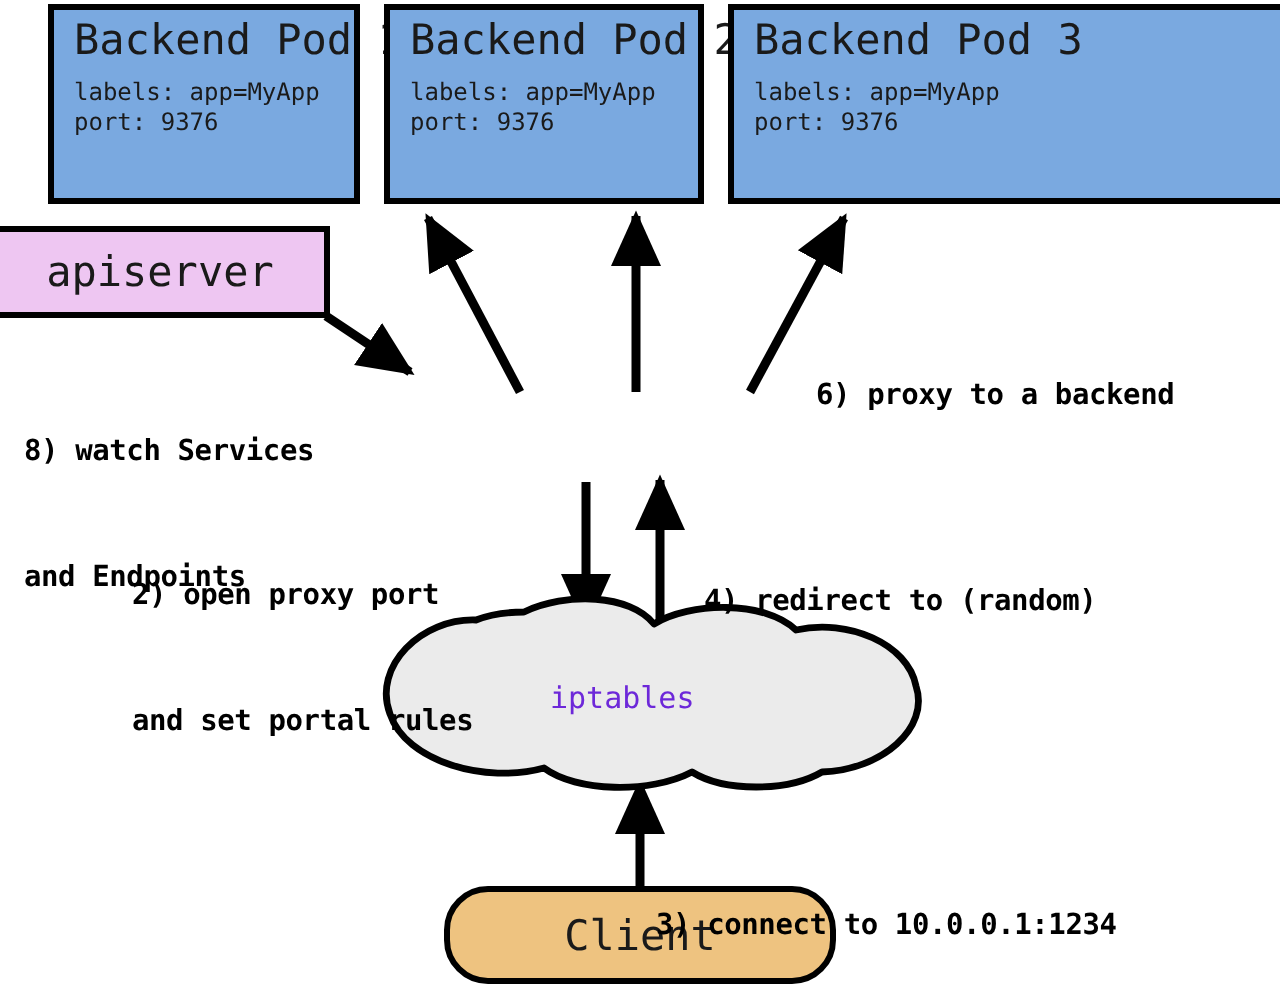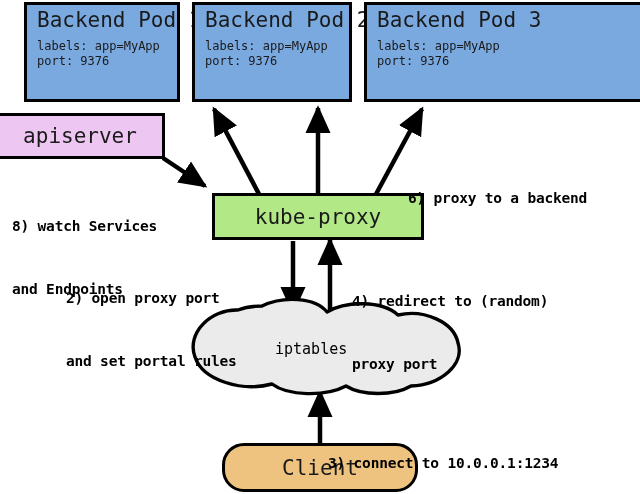--- a/index.html
+++ b/index.html
@@ -62,21 +62,21 @@
     font-weight: bold;
     color: #000000;
     line-height: 1.45;
     white-space: pre;
     letter-spacing: -0.2px;
   }
   .cloud-label {
     position: absolute;
     font-family: "DejaVu Sans Mono", monospace;
     font-size: 15px;
-    color: #000000;
+    color: #6d28d9;
     white-space: nowrap;
   }
 </style>
 </head>
 <body>
 
 <div id="canvas">
 
   <svg class="layer" viewBox="0 0 640 494">
     <defs>
@@ -128,23 +128,20 @@
   <div class="box pod-box" style="left:364px; top:2px; width:282px; height:100px; background:#7aa9e0;">
     <div class="box-title">Backend Pod 3</div>
     <div class="box-line">labels: app=MyApp</div>
     <div class="box-line">port: 9376</div>
   </div>
 
   <div class="box" style="left:-5px; top:113px; width:170px; height:46px; background:#eec6f2;">
     <div class="center-label box-title" style="top:9px;">apiserver</div>
   </div>
 
-  <div class="box" style="left:212px; top:193px; width:212px; height:47px; background:#b3e887;">
-    <div class="center-label box-title" style="top:10px;">kube-proxy</div>
-  </div>
 
   <div class="cloud-label" style="left:275px; top:340px;">iptables</div>
 
   <div class="box" style="left:222px; top:443px; width:196px; height:49px; background:#eec380;border-radius:22px;">
     <div class="center-label box-title" style="top:11px;">Client</div>
   </div>
 
   <div class="anno" style="left:12px; top:174px;">
     <div>8) watch Services</div>
     <div>and Endpoints</div>
@@ -154,20 +151,19 @@
     <div>2) open proxy port</div>
     <div>and set portal rules</div>
   </div>
 
   <div class="anno" style="left:328px; top:411px;">
     <div>3) connect to 10.0.0.1:1234</div>
   </div>
 
   <div class="anno" style="left:352px; top:249px;">
     <div>4) redirect to (random)</div>
-    <div>proxy port</div>
   </div>
 
   <div class="anno" style="left:408px; top:146px;">
     <div>6) proxy to a backend</div>
   </div>
 
 </div>
 
 </body></html>

